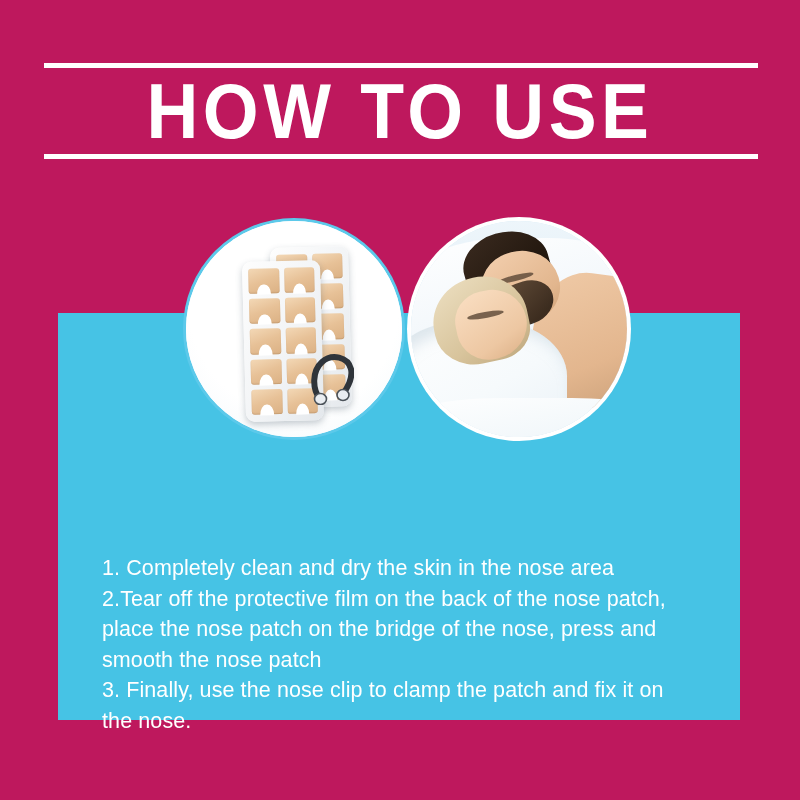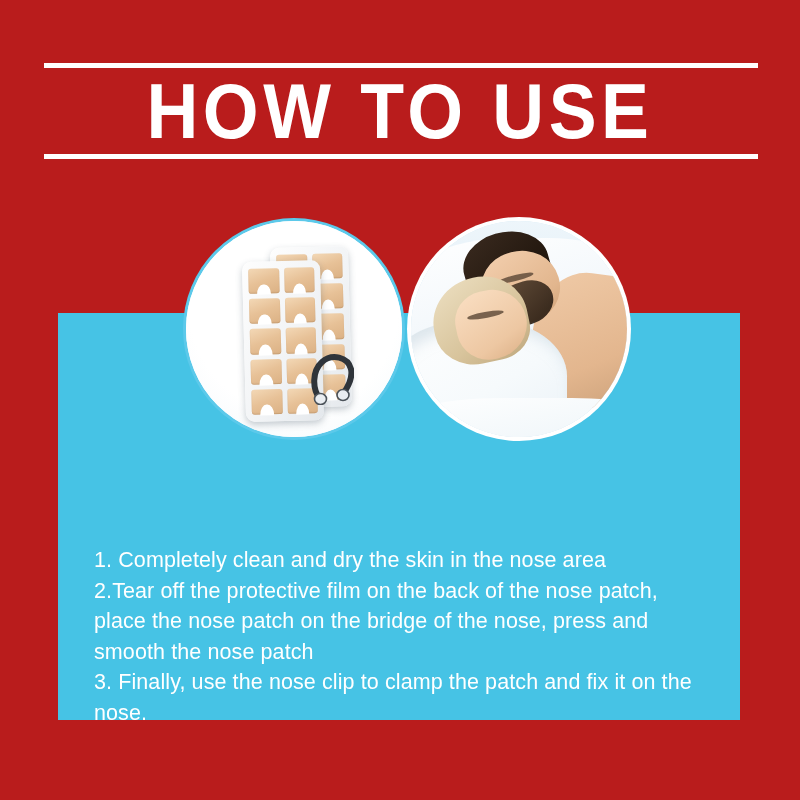--- a/index.html
+++ b/index.html
@@ -10,21 +10,21 @@
     width: 800px;
     height: 800px;
     overflow: hidden;
     font-family: "Liberation Sans", sans-serif;
   }
 
   #poster {
     position: relative;
     width: 800px;
     height: 800px;
-    background: #b91c1c;
+    background: #be185d;
     overflow: hidden;
   }
 
   
   .header-rule {
     position: absolute;
     left: 44px;
     width: 714px;
     height: 5px;
     background: #ffffff;
@@ -258,21 +258,21 @@
     left: 93px;
     top: 483px;
     width: 600px;
     color: #ffffff;
     font-family: "Liberation Sans", sans-serif;
     font-size: 21.5px;
     line-height: 30.5px;
     letter-spacing: 0.1px;
     white-space: pre-wrap;
   }
-  .instructions p { margin: 1px; }
+  .instructions p { margin: 9px; }
 </style>
 </head>
 <body>
 
 <div id="poster">
 
   <div class="header-rule top"></div>
 
   <div class="poster-title">HOW TO USE</div>
 

